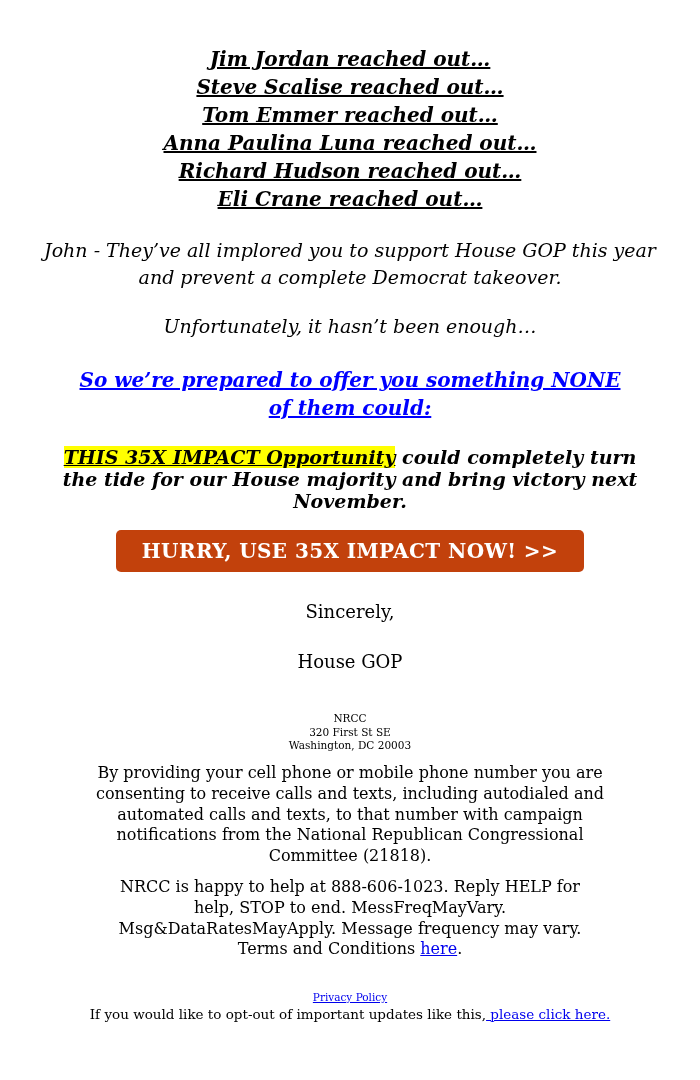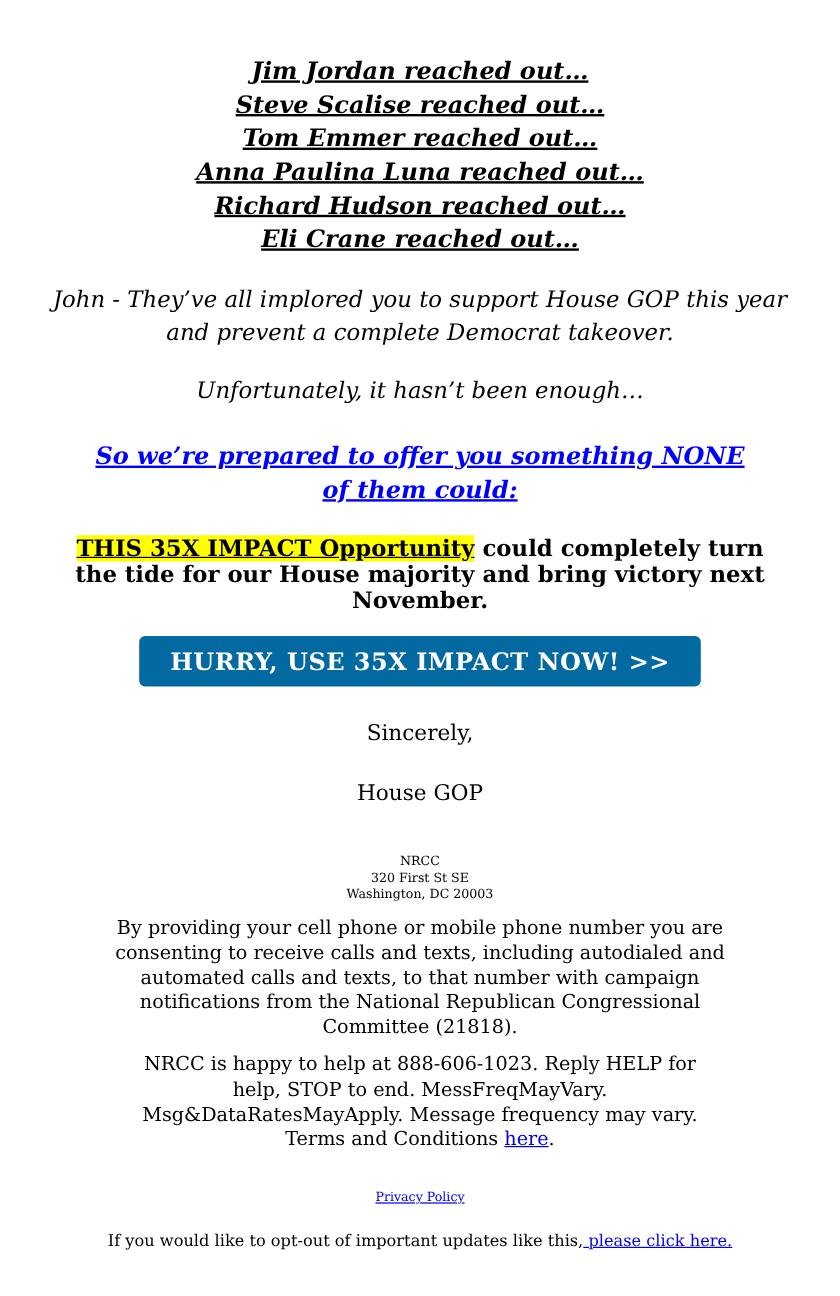--- a/index.html
+++ b/index.html
@@ -41,34 +41,35 @@
     font-weight: bold;
     font-style: italic;
     line-height: 28px;
     color: #0000ff;
     text-decoration: underline;
     cursor: pointer;
   }
   .impact {
     font-size: 19px;
     font-weight: bold;
+    font-style: italic;
     line-height: 22px;
     margin: 24px auto 0;
     max-width: 584px;
   }
   .impact .hl {
     background: #ffff00;
     color: #000000;
     text-decoration: underline;
     cursor: pointer;
   }
   .cta-wrap { margin-top: 18px; }
   .cta-button {
     display: inline-block;
-    background: #0369a1;
+    background: #c2410c;
     color: #ffffff;
     font-size: 20px;
     font-weight: bold;
     line-height: 20px;
     padding: 11px 26px 11px;
     border-radius: 5px;
     letter-spacing: 0.4px;
     text-decoration: none;
     cursor: pointer;
   }
@@ -105,21 +106,21 @@
   .privacy-link {
     display: inline-block;
     font-size: 10.5px;
     color: #0000ee;
     text-decoration: underline;
     cursor: pointer;
   }
   .optout {
     font-size: 13.5px;
     line-height: 19px;
-    margin-top: 20px;
+    margin-top: 0;
   }
 </style>
 </head>
 <body>
 
 <div class="email">
 
   <div>
     <div class="reach-line">Jim Jordan reached out…</div>
     <div class="reach-line">Steve Scalise reached out…</div>

